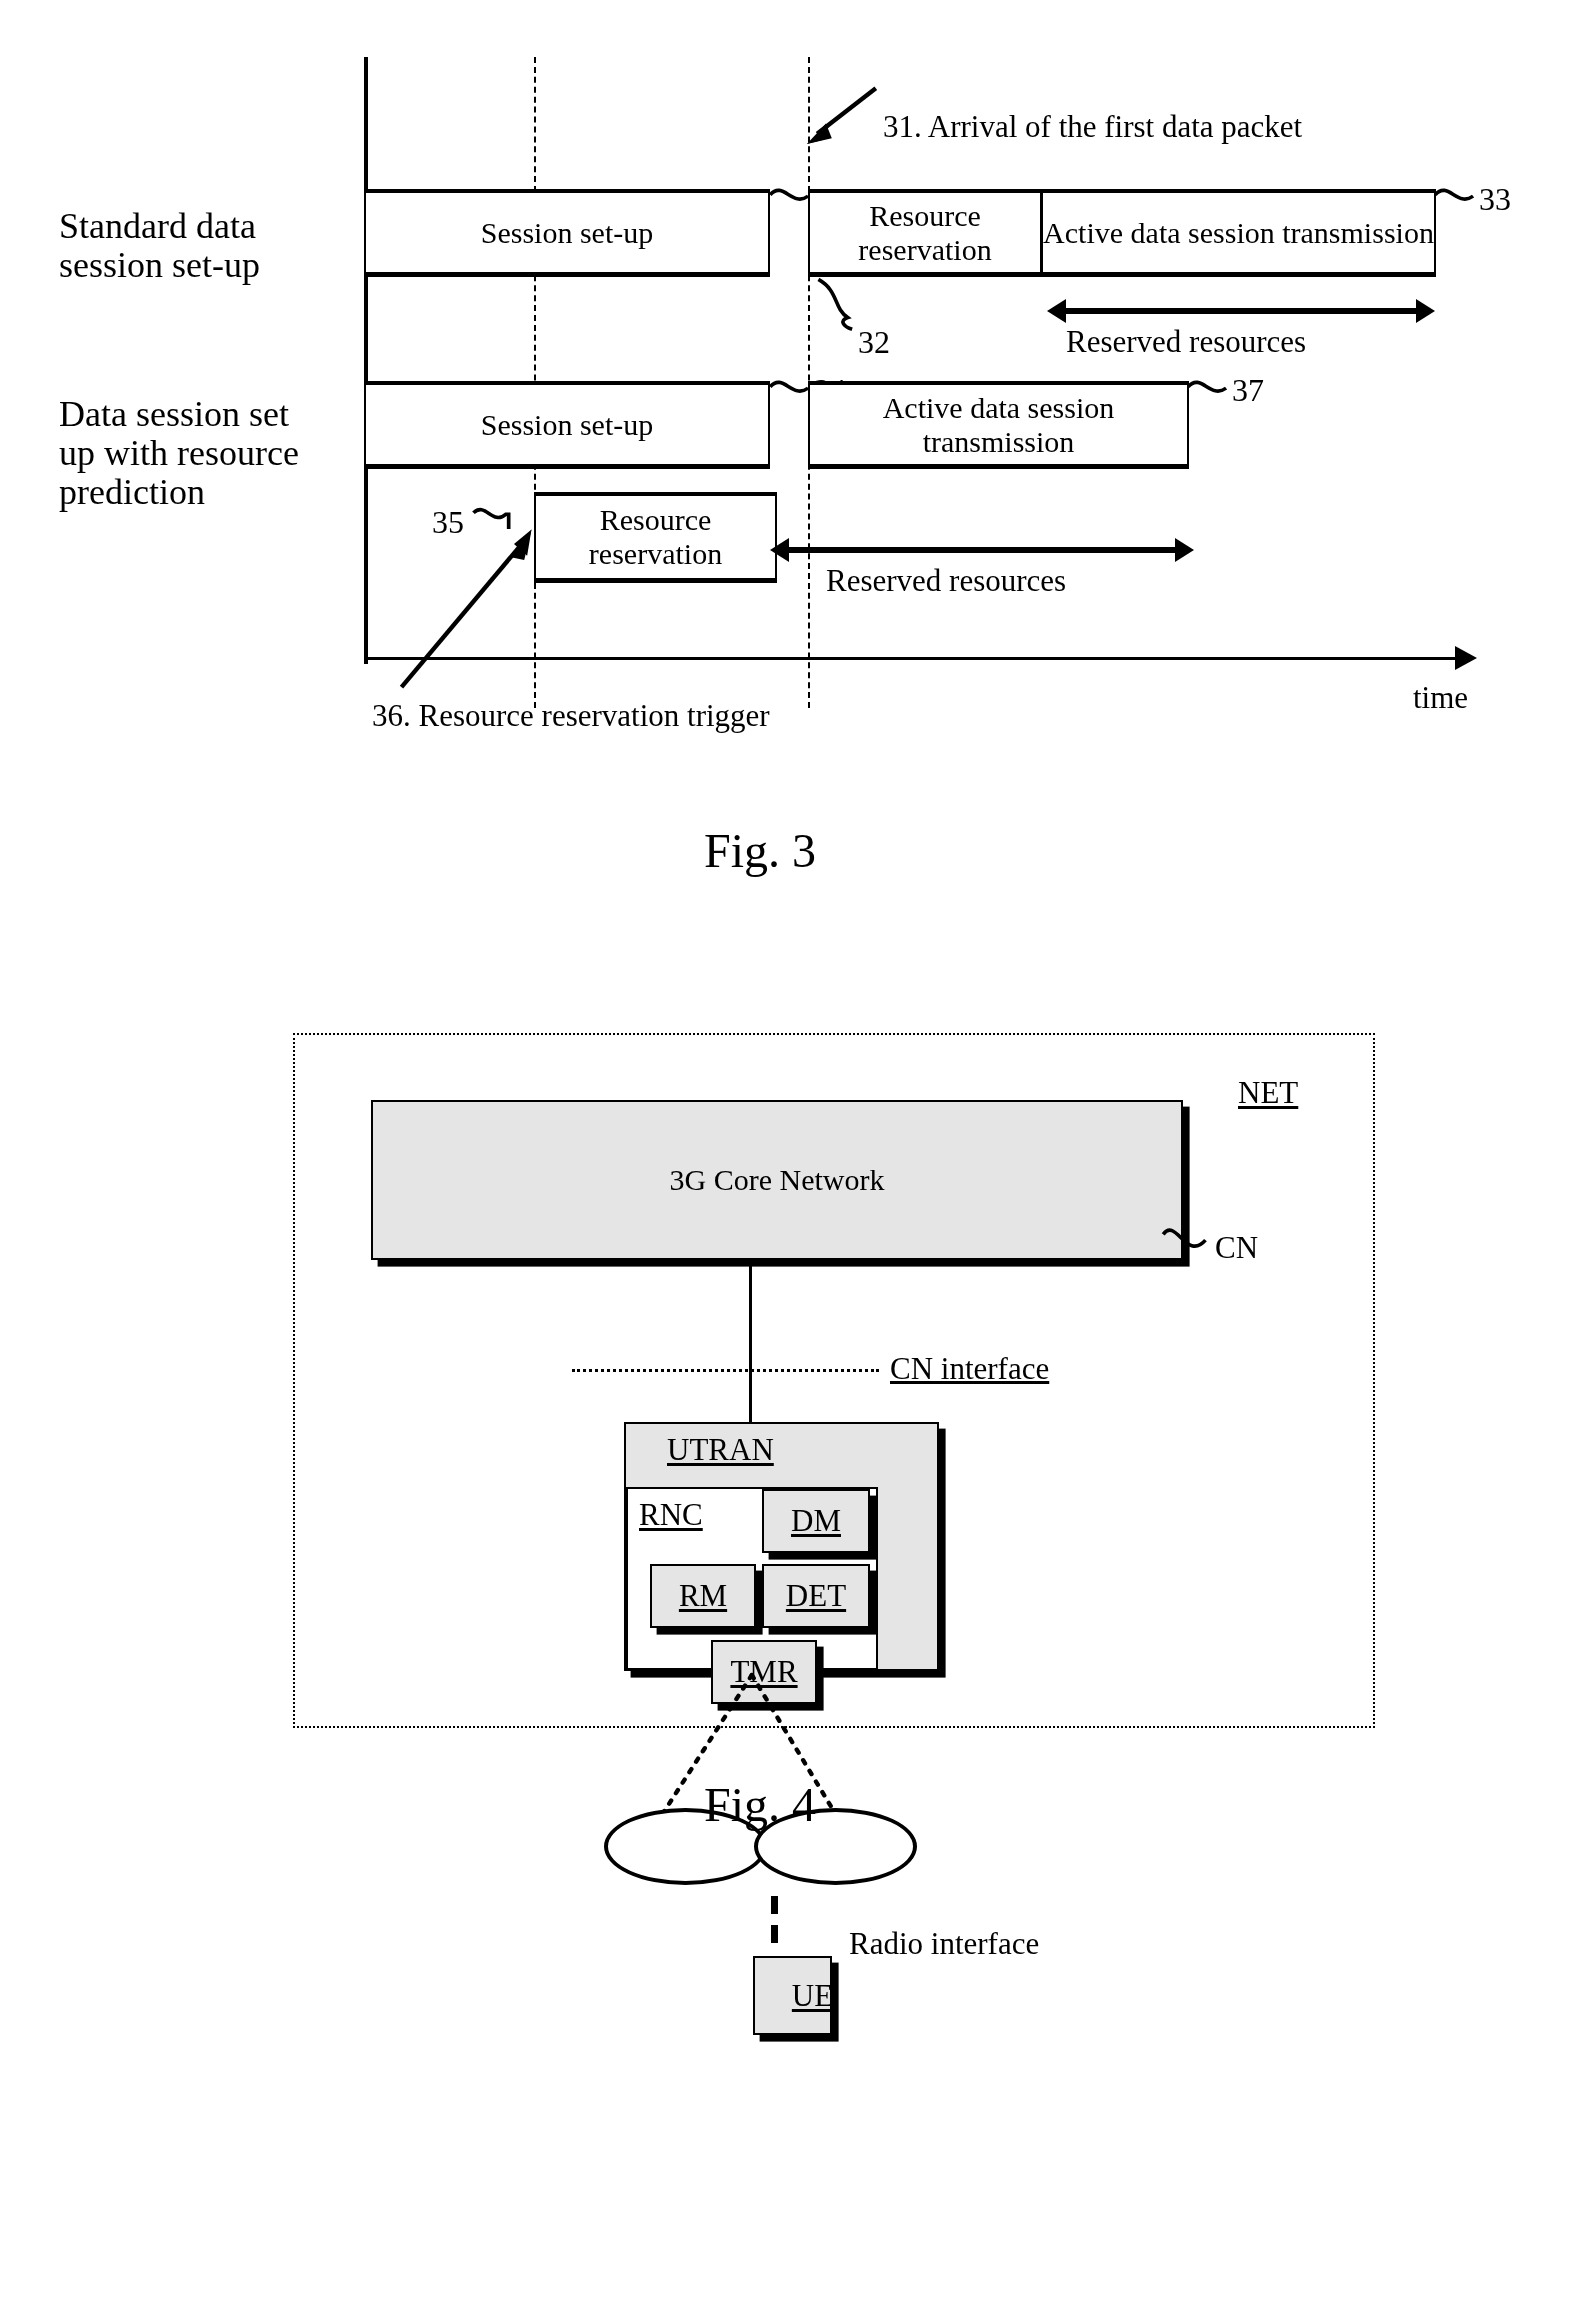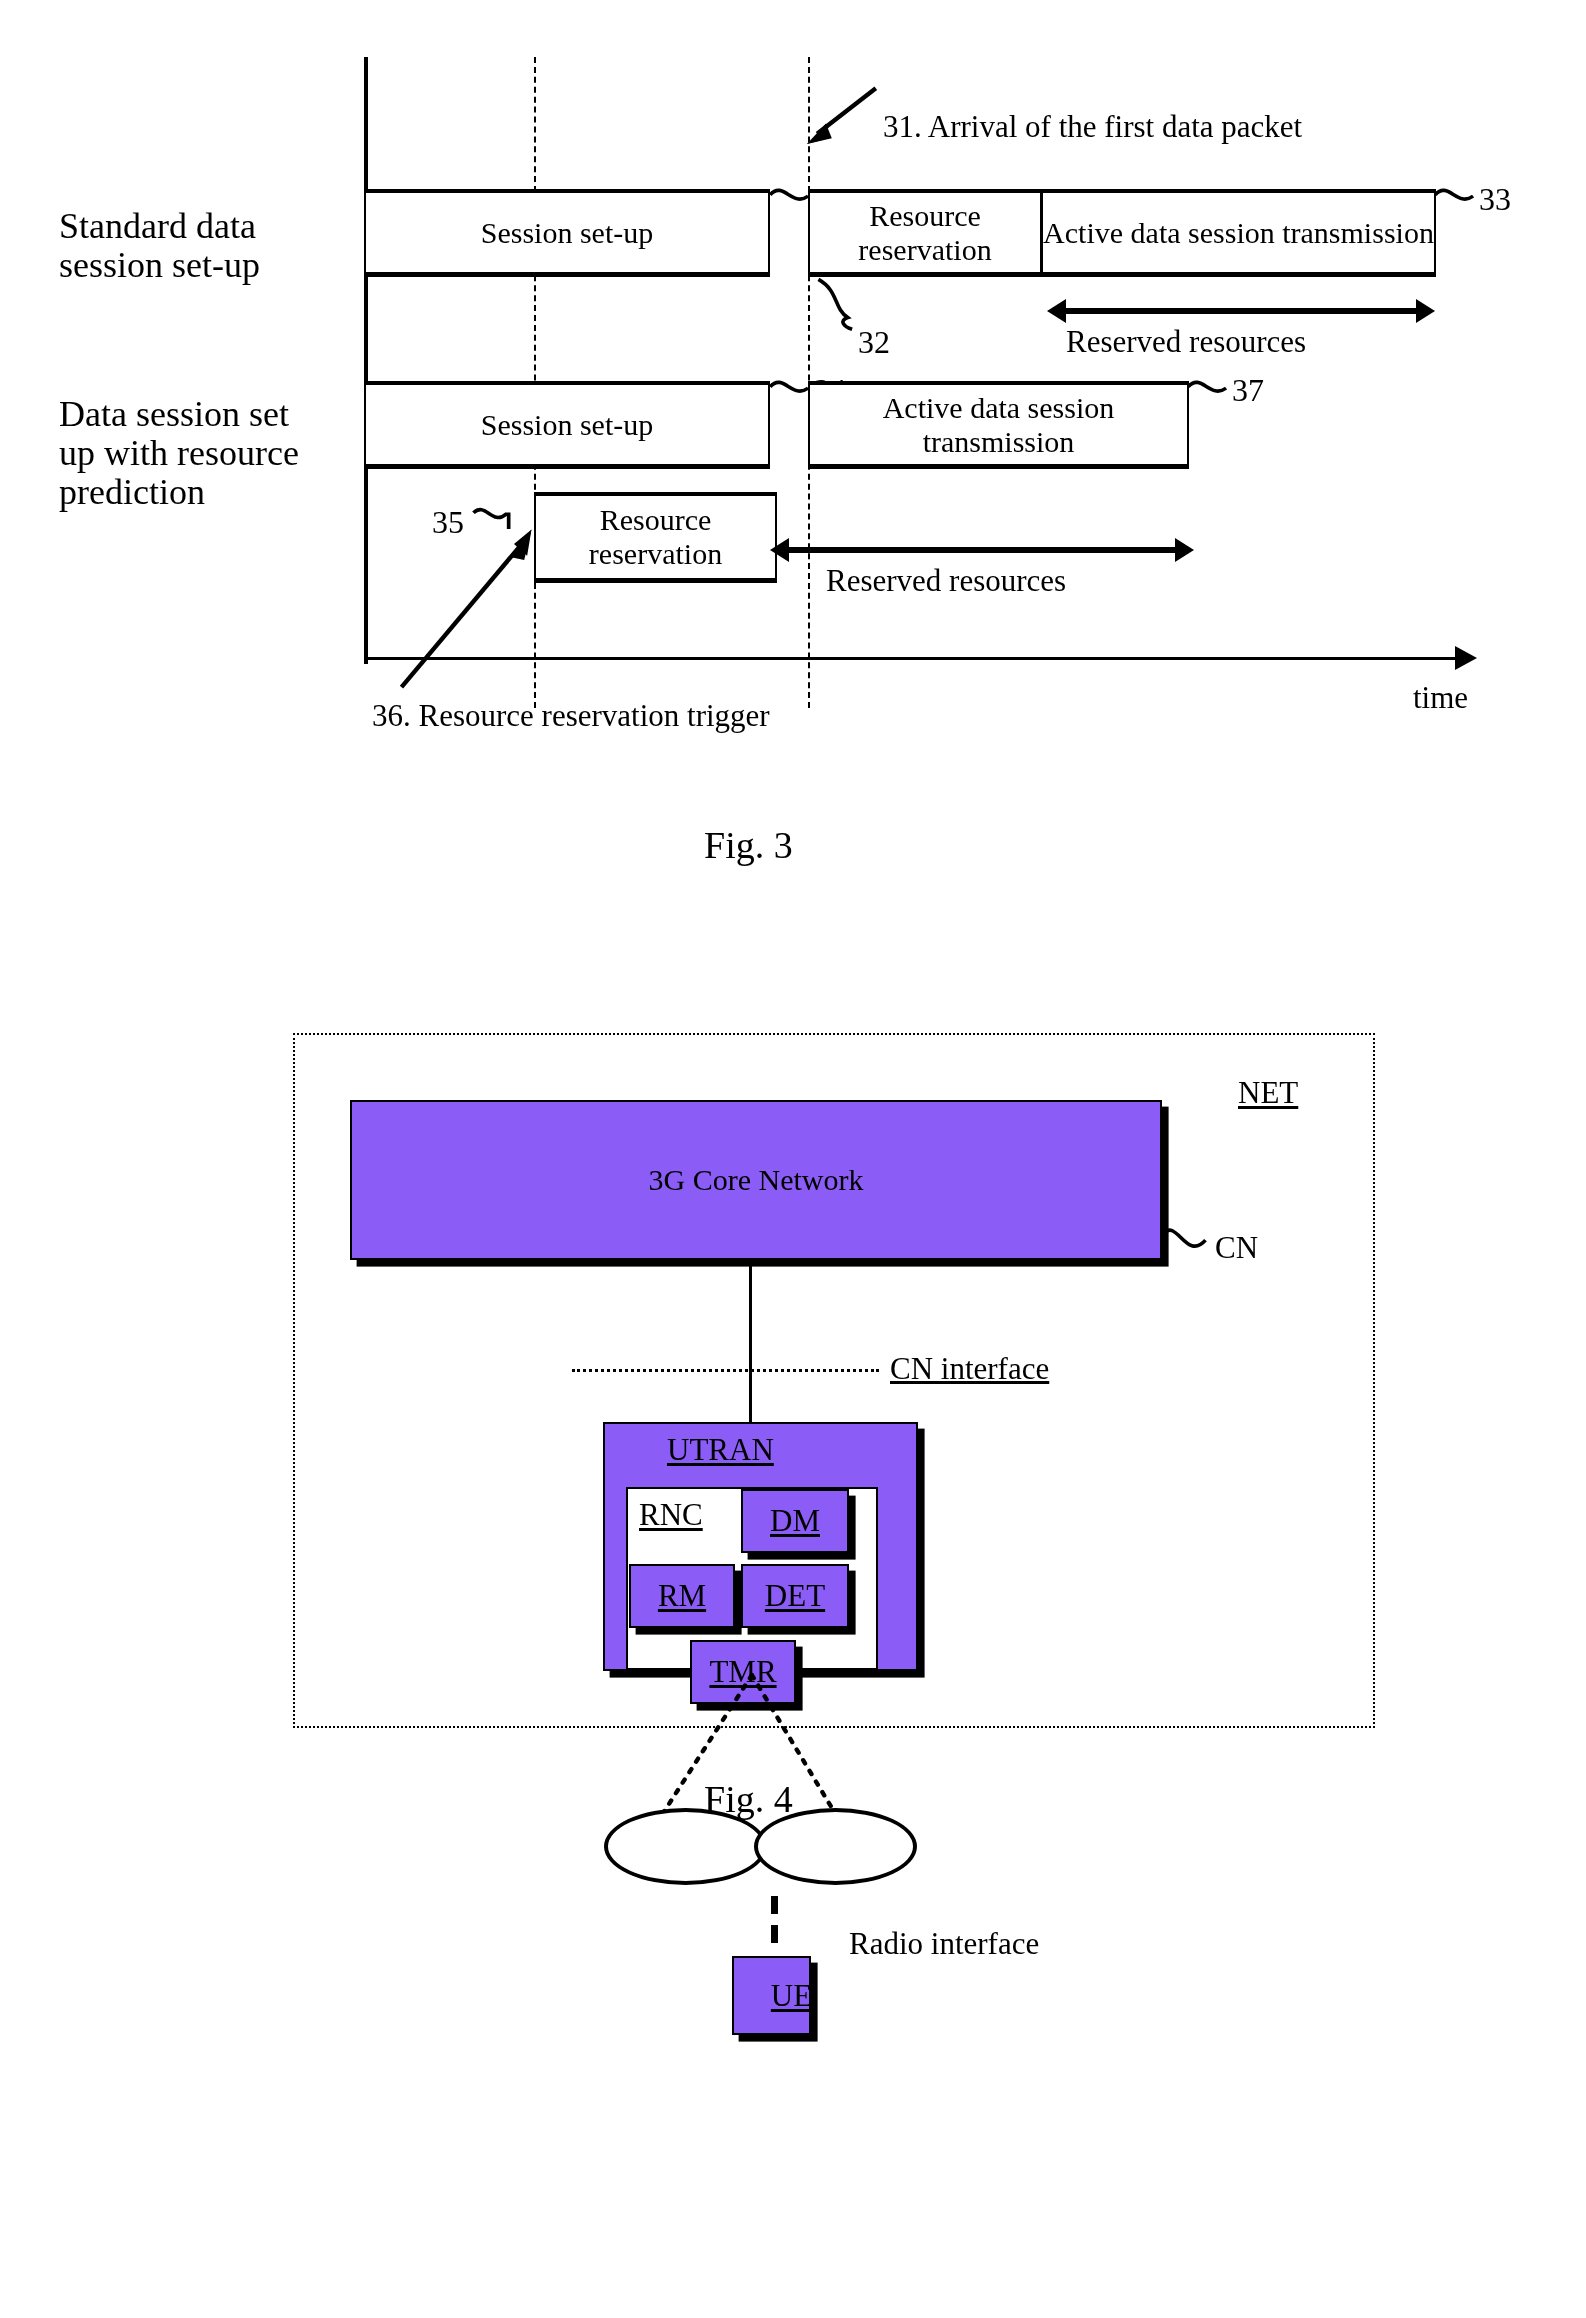--- a/index.html
+++ b/index.html
@@ -22,21 +22,21 @@
     position: absolute;
     color: #000;
     line-height: 1.12;
     white-space: pre;
     font-family: "Liberation Serif", "DejaVu Serif", serif;
   }
   .t-row-label { font-size: 36px; line-height: 1.08; }
   .t-box       { font-size: 30px; line-height: 1.12; }
   .t-ref       { font-size: 32px; }
   .t-note      { font-size: 31px; }
-  .t-fig       { font-size: 38px; }
+  .t-fig       { font-size: 48px; }
 
   
   .vaxis {
     position: absolute;
     width: 3.7px;
     background: #000;
   }
   .haxis {
     position: absolute;
     height: 2.9px;
@@ -92,26 +92,27 @@
   .netbox {
     position: absolute;
     box-sizing: border-box;
     border: 2.2px dotted #000;
     background: #fff;
   }
   .shadowbox {
     position: absolute;
     box-sizing: border-box;
     border: 2.9px solid #000;
-    background: #8b5cf6;
+    background: #e5e5e5;
     box-shadow: 6.6px 6.6px 0 0 #000;
     display: flex;
     align-items: center;
     justify-content: center;
     text-align: center;
+    margin-left: 21px;
   }
   .plainbox {
     position: absolute;
     box-sizing: border-box;
     border: 2.9px solid #000;
     background: #fff;
     display: flex;
     align-items: center;
     justify-content: center;
     text-align: center;

